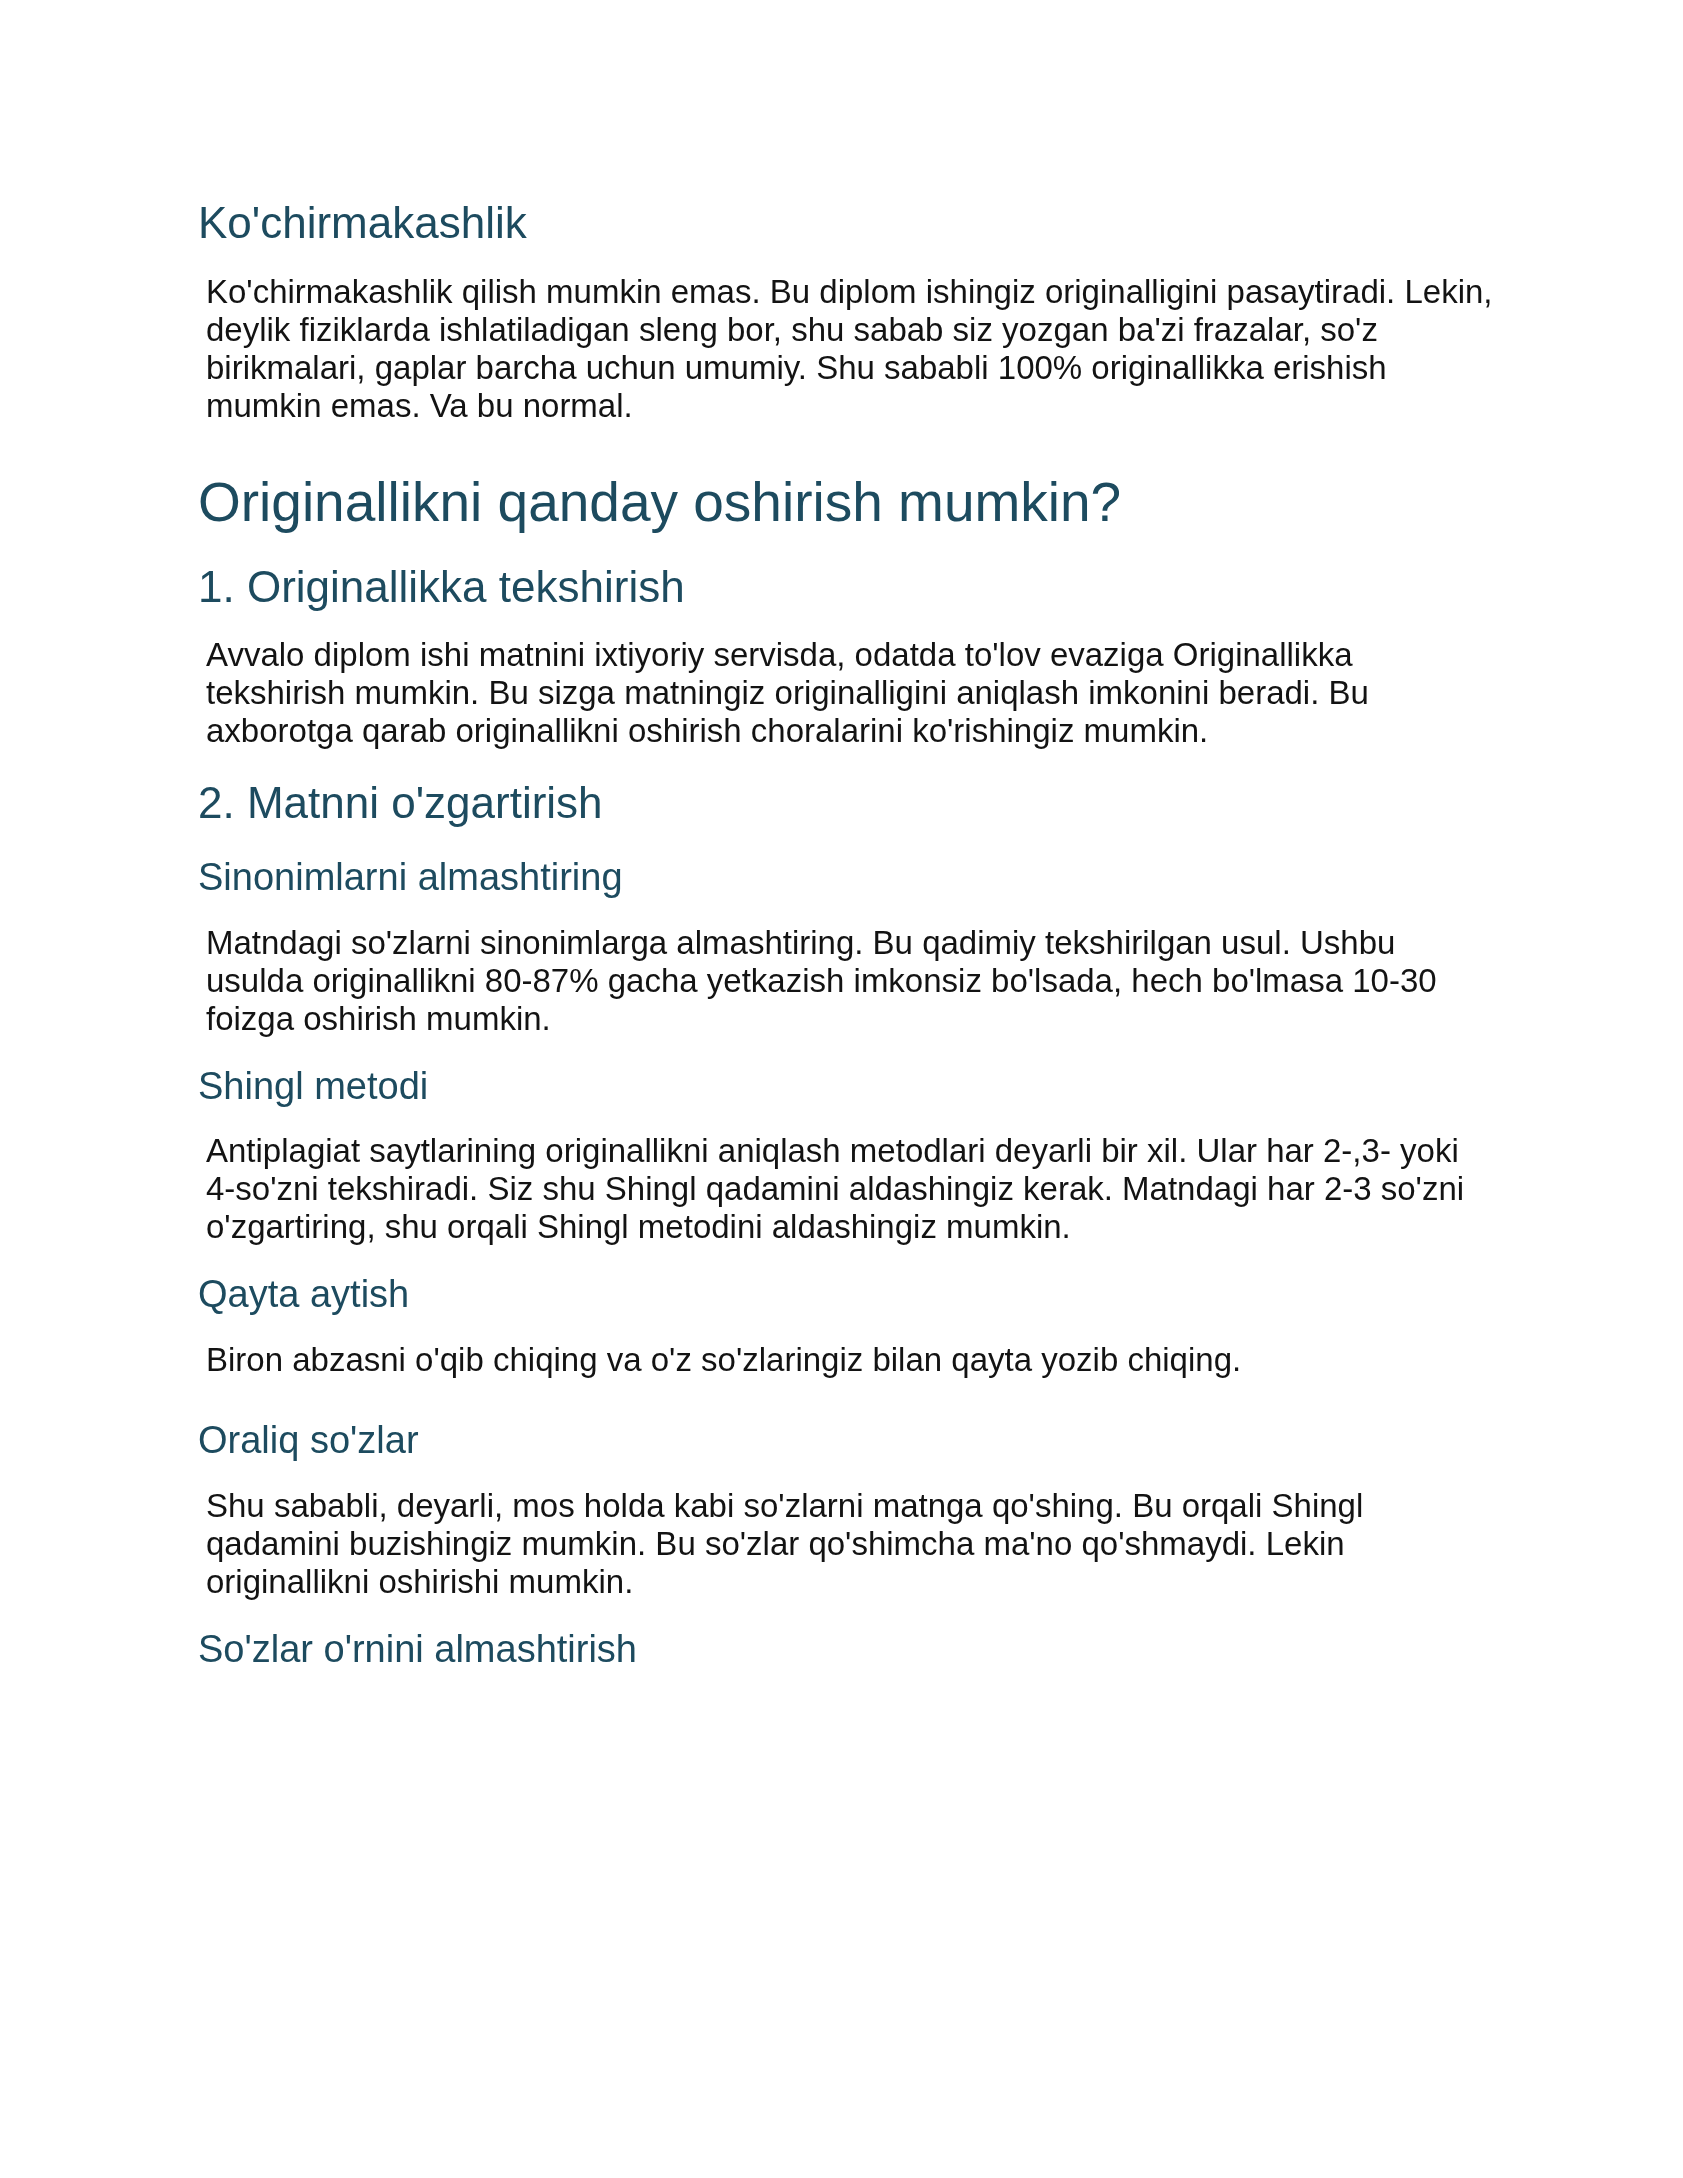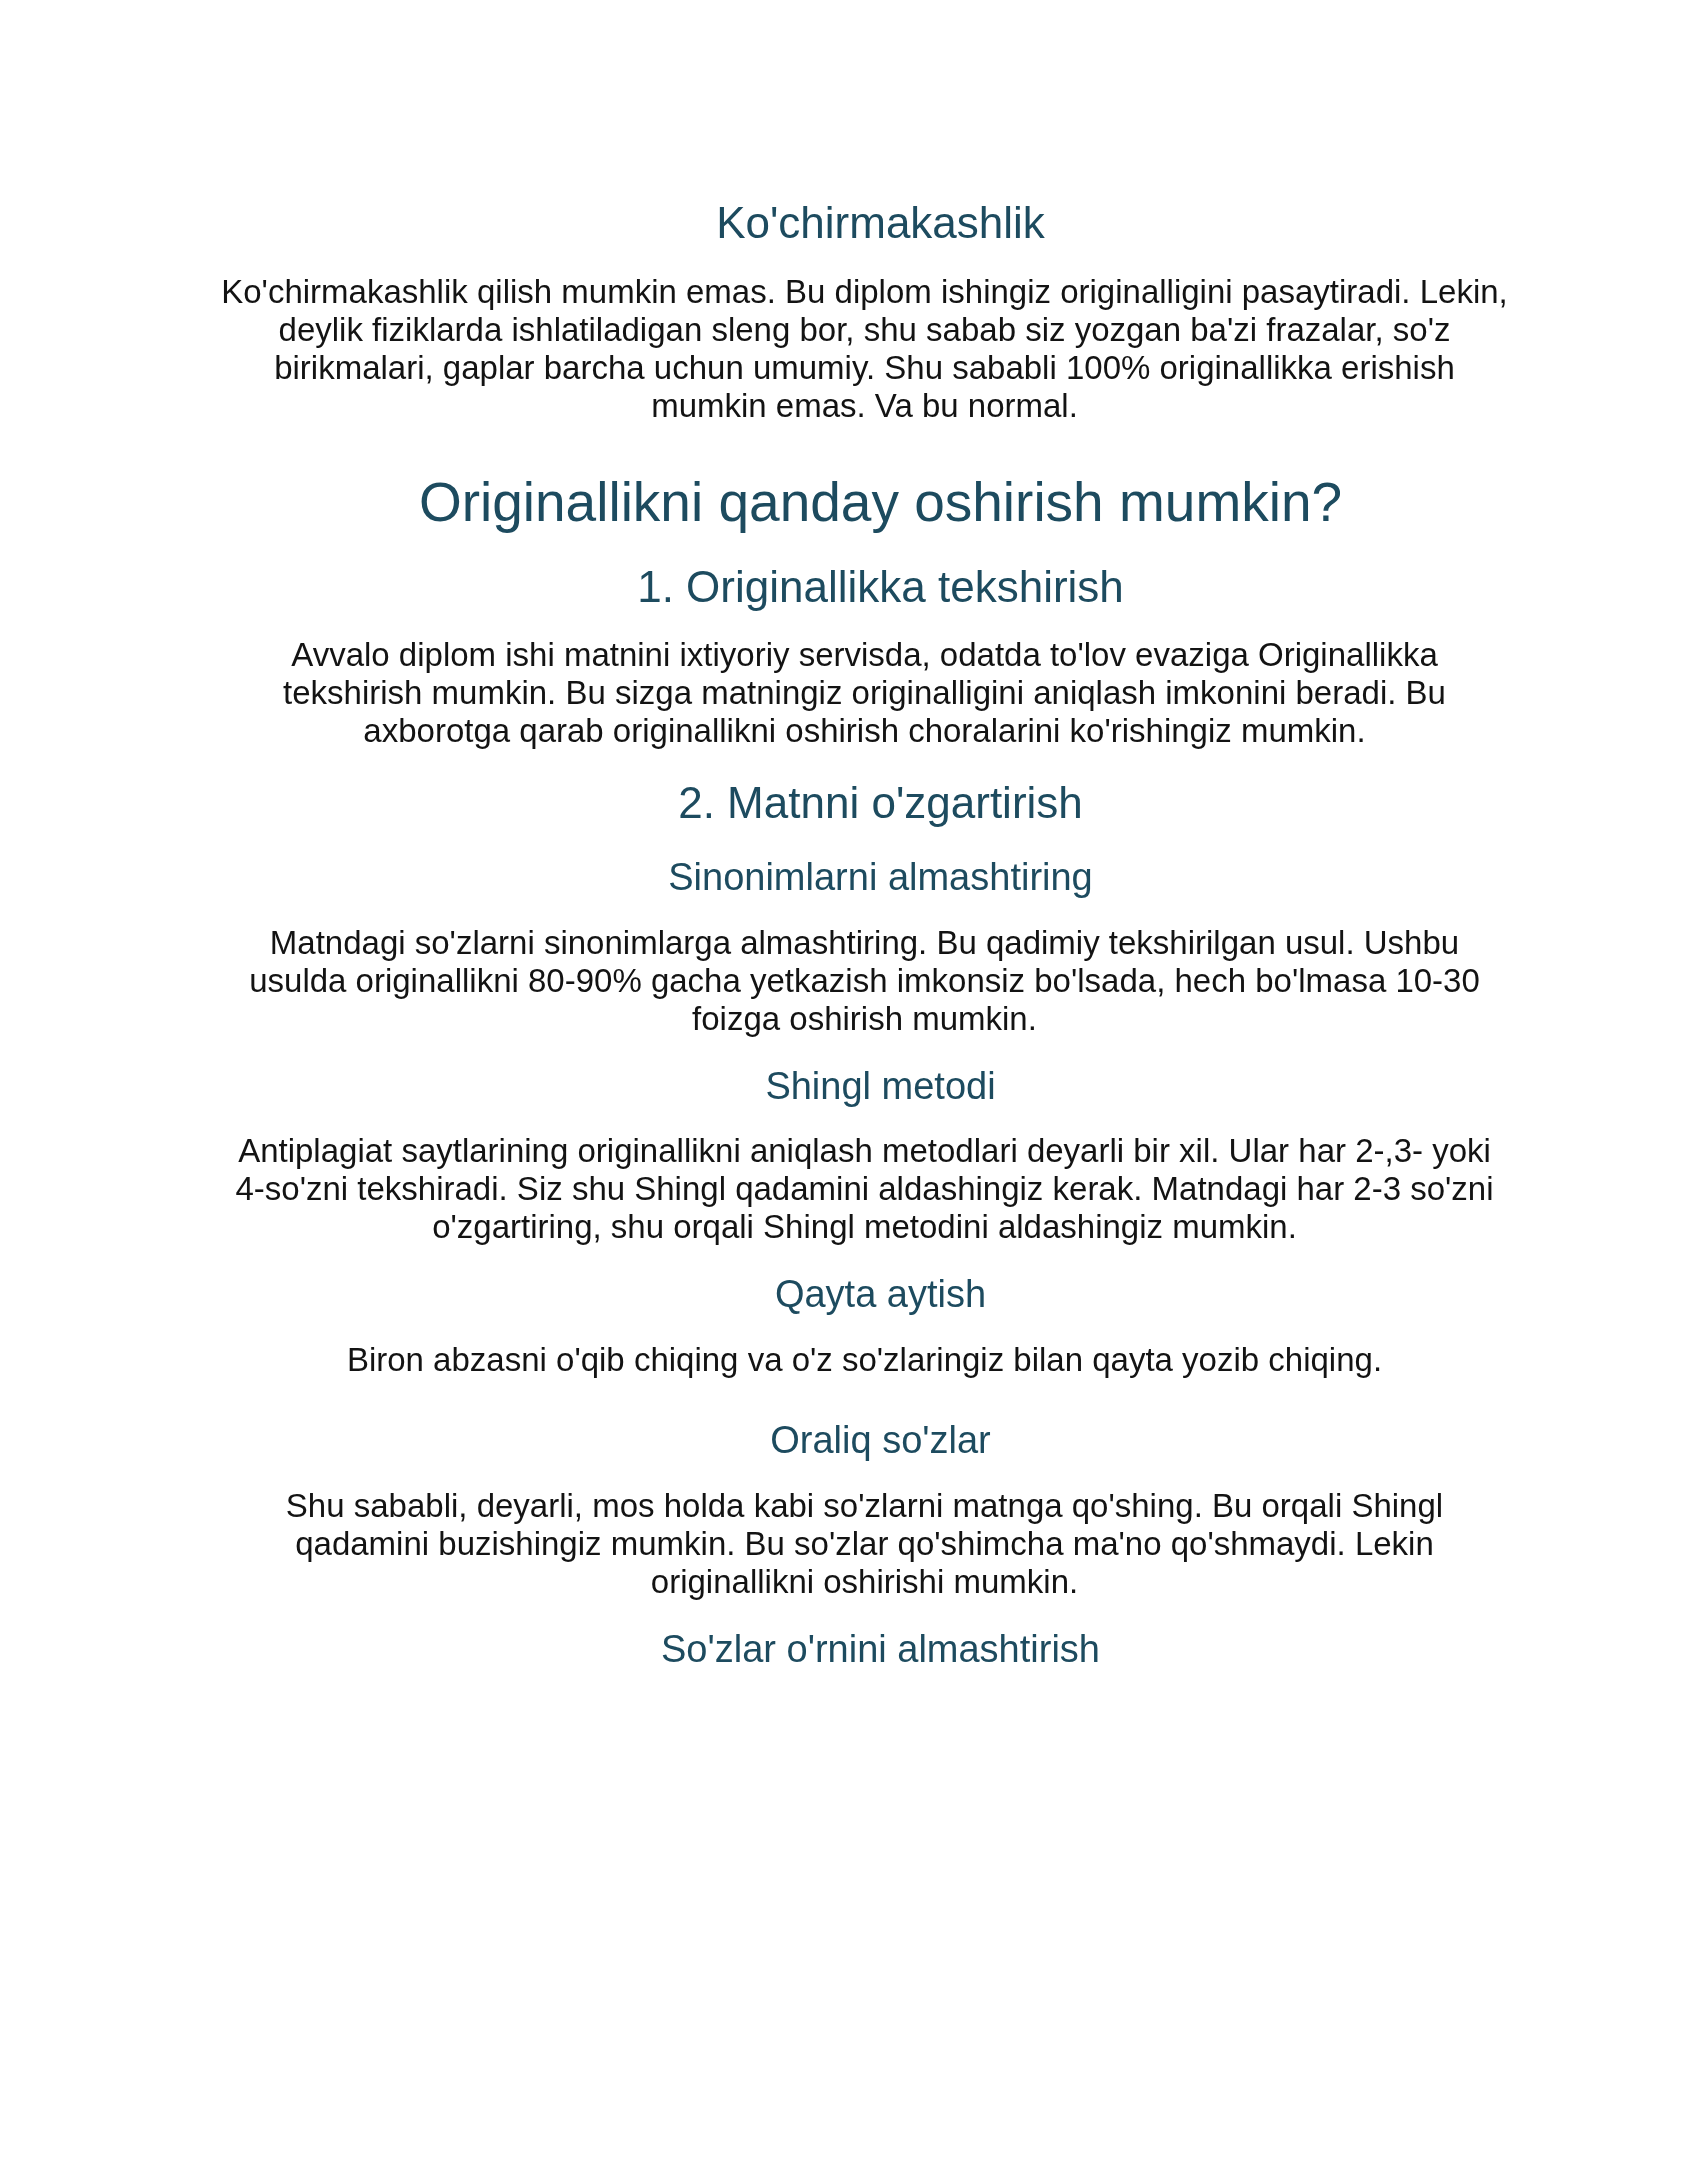--- a/index.html
+++ b/index.html
@@ -10,21 +10,20 @@
   .page {
     position: relative;
     width: 1683px;
     height: 2106px;
     box-sizing: border-box;
     background: #ffffff;
     padding: 198px 120px 0 198px;
     overflow: hidden;
     font-family: "Liberation Sans", sans-serif;
     color: #131313;
-    text-align: center;
     -webkit-font-smoothing: antialiased;
   }
   .page h1, .page h2, .page h3 {
     font-weight: 400;
     color: #1d4b5f;
     padding: 0;
   }
   .page h1 {
     font-size: 55px;
     line-height: 1.15;
@@ -69,21 +68,21 @@
 
   <p class="para">Avvalo diplom ishi matnini ixtiyoriy servisda, odatda to'lov evaziga Originallikka
 tekshirish mumkin. Bu sizga matningiz originalligini aniqlash imkonini beradi. Bu
 axborotga qarab originallikni oshirish choralarini ko'rishingiz mumkin.</p>
 
   <h2 style="color: rgb(29, 75, 95);">2. Matnni o'zgartirish</h2>
 
   <h3 style="color: rgb(29, 75, 95);">Sinonimlarni almashtiring</h3>
 
   <p class="para">Matndagi so'zlarni sinonimlarga almashtiring. Bu qadimiy tekshirilgan usul. Ushbu
-usulda originallikni 80-90% gacha yetkazish imkonsiz bo'lsada, hech bo'lmasa 10-30
+usulda originallikni 80-87% gacha yetkazish imkonsiz bo'lsada, hech bo'lmasa 10-30
 foizga oshirish mumkin.</p>
 
   <h3 style="color: rgb(29, 75, 95);">Shingl metodi</h3>
 
   <p class="para">Antiplagiat saytlarining originallikni aniqlash metodlari deyarli bir xil. Ular har 2-,3- yoki
 4-so'zni tekshiradi. Siz shu Shingl qadamini aldashingiz kerak. Matndagi har 2-3 so'zni
 o'zgartiring, shu orqali Shingl metodini aldashingiz mumkin.</p>
 
   <h3 style="color: rgb(29, 75, 95);">Qayta aytish</h3>
 

